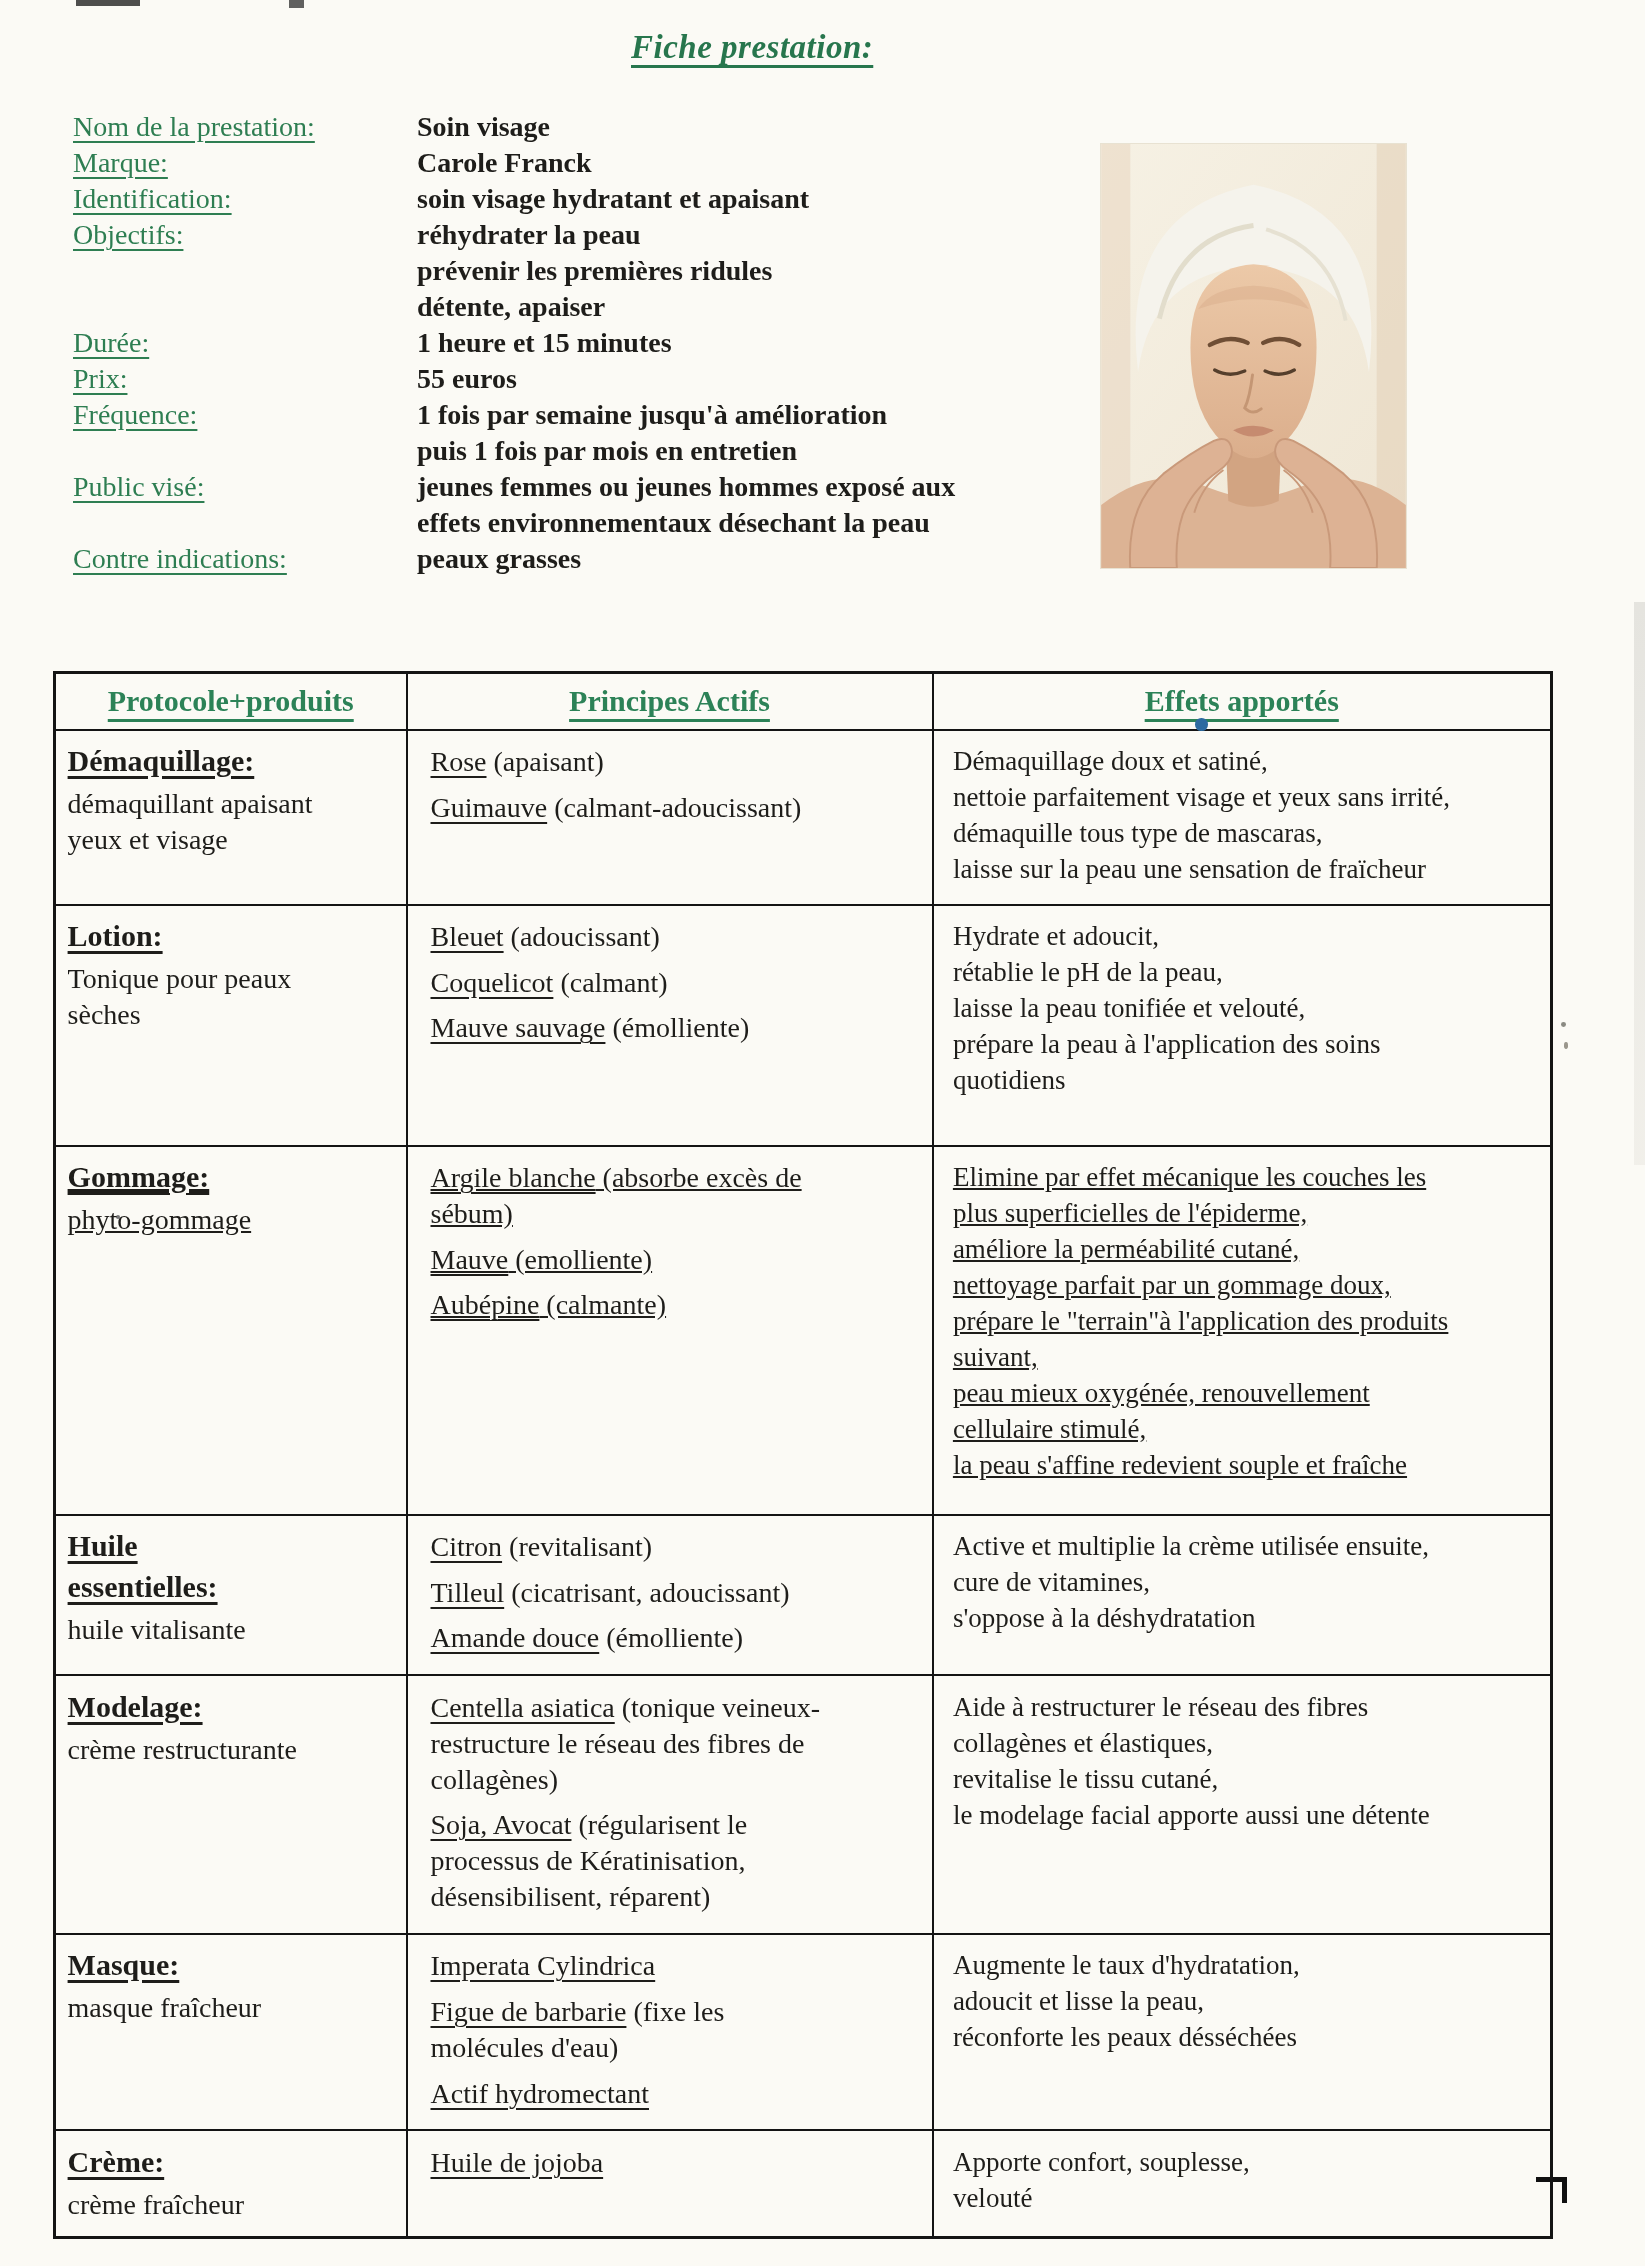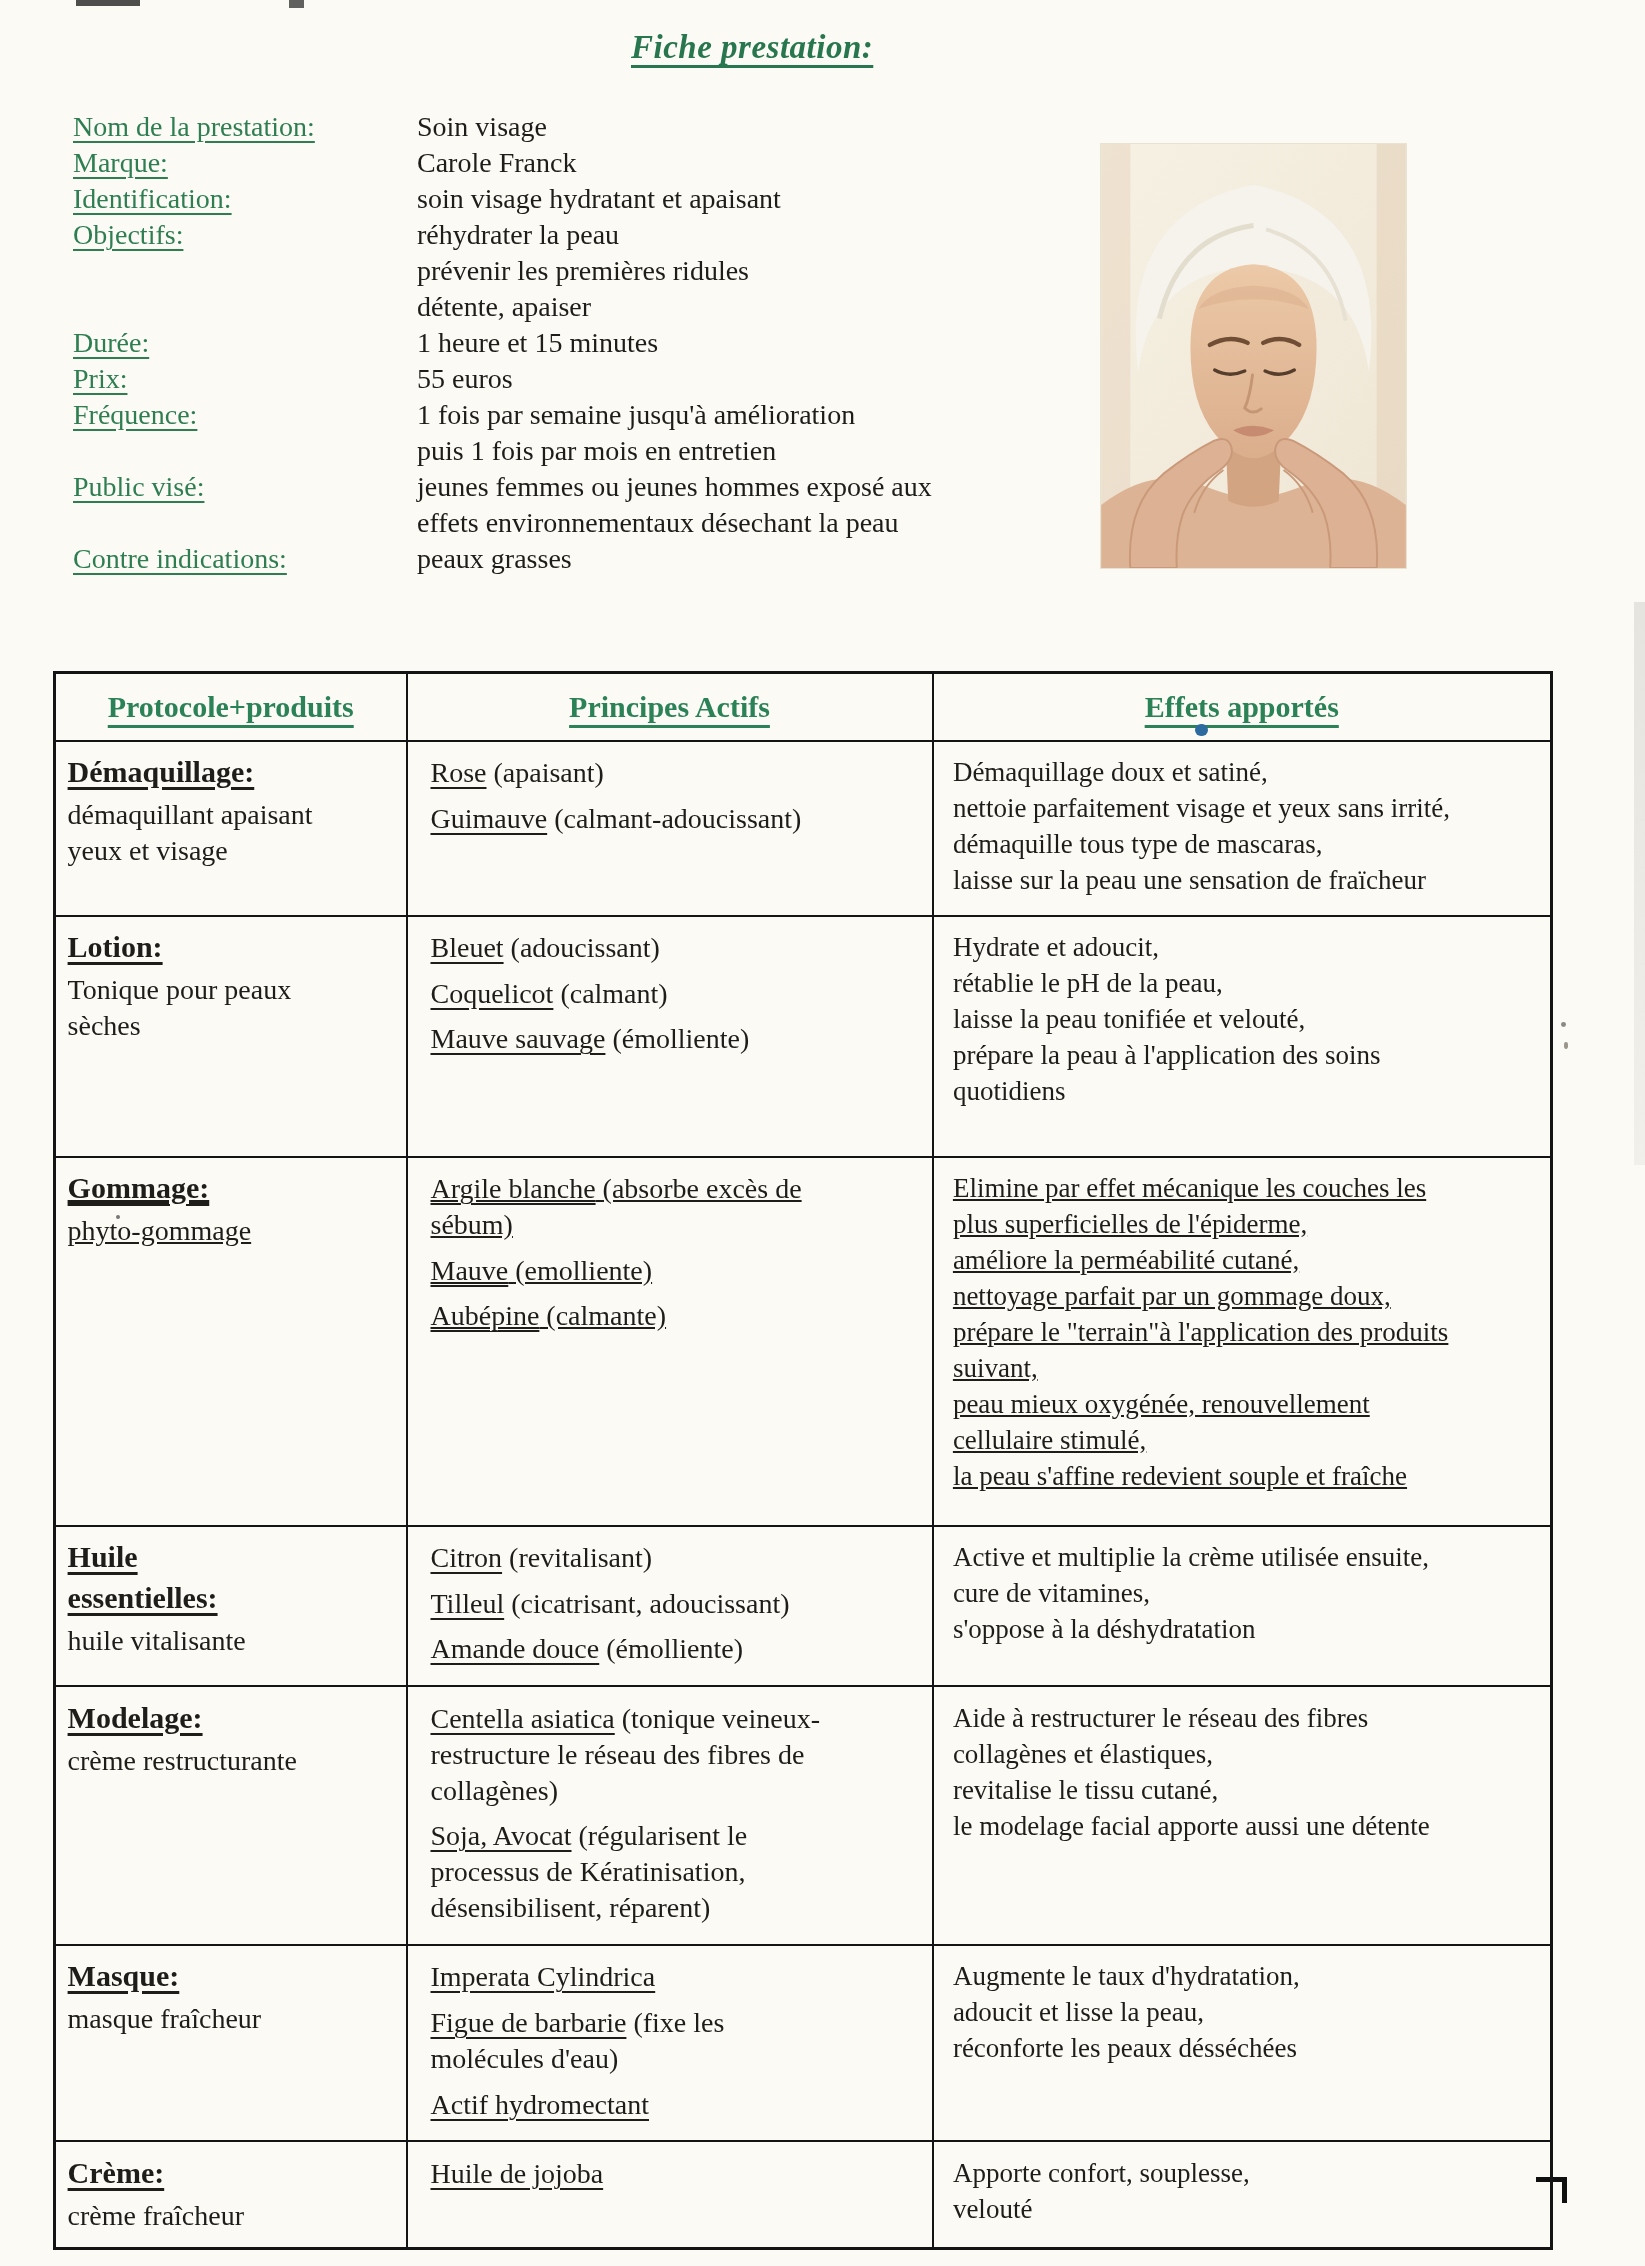--- a/index.html
+++ b/index.html
@@ -31,39 +31,40 @@
   .info-fields{position:absolute;left:73px;top:109px;width:999px;}
   .info-row{display:flex;align-items:flex-start;}
   .info-label{
     flex:0 0 344px;font-size:28px;line-height:36px;
     color:var(--label-green);
     text-decoration:underline;text-decoration-thickness:1.9px;text-underline-offset:4.9px;
   }
   .info-value{
     font-size:28px;line-height:36px;color:var(--text-black);
     white-space:pre-line;
+    font-weight:bold;
   }
   
   .photo{
     position:absolute;left:1101px;top:144px;width:305px;height:424px;
     box-shadow:0 0 0 1px #e8e2d2;
   }
   .photo svg{display:block;}
   
   .table-wrap{position:absolute;left:53px;top:671px;}
   table.protocol-table{
     border-collapse:collapse;table-layout:fixed;width:1497px;
     border:3.4px solid var(--border-black);
   }
   .protocol-table th,.protocol-table td{
     border:2.5px solid var(--border-black);
     vertical-align:top;text-align:left;
   }
   .protocol-table th{
-    height:68px;vertical-align:middle;text-align:center;
+    height:57px;vertical-align:middle;text-align:center;
     font-size:30px;font-weight:bold;color:var(--header-green);
   }
   .th-inner{
     position:relative;display:inline-block;
     text-decoration:underline;text-decoration-thickness:2.9px;text-underline-offset:7.8px;
   }
   .blue-dot{
     position:absolute;left:26%;bottom:-12.6px;width:12.6px;height:12.6px;border-radius:50%;
     background:var(--blue-dot);
   }

